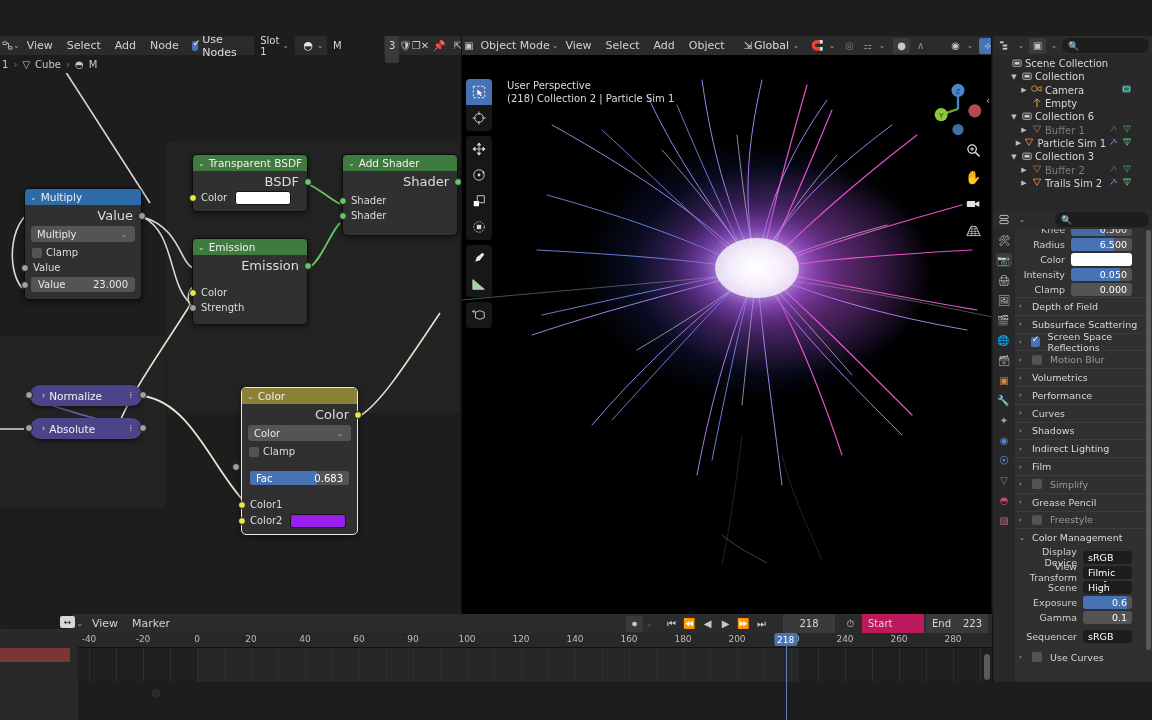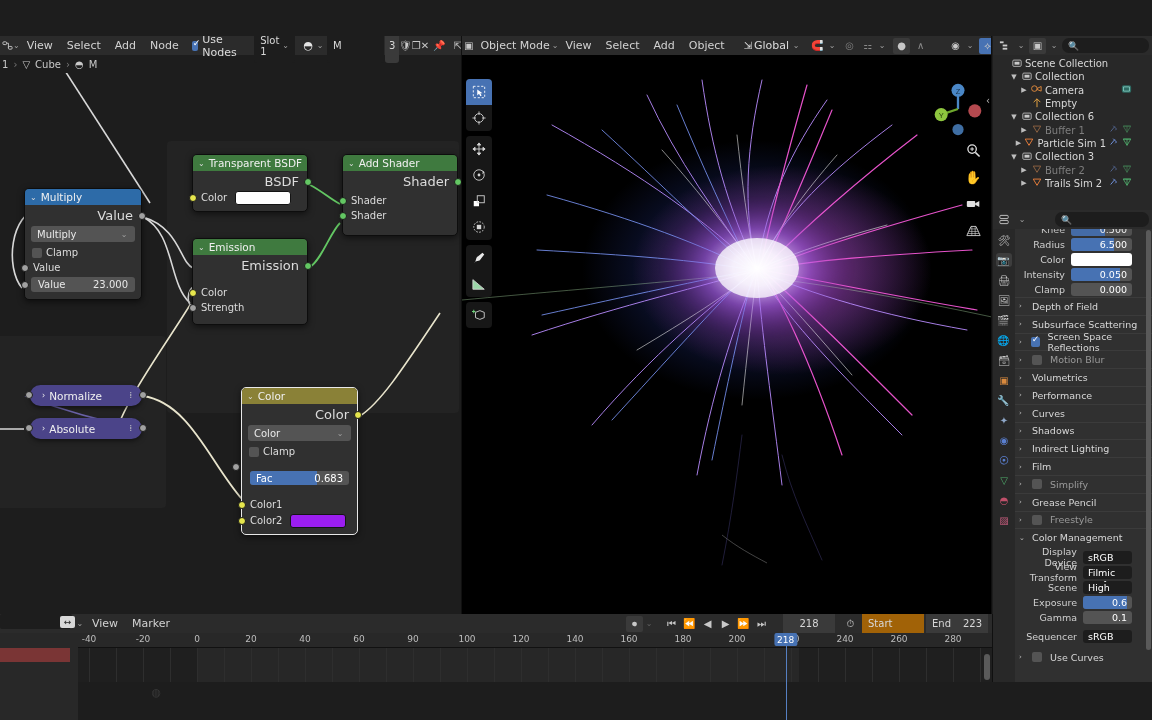--- a/index.html
+++ b/index.html
@@ -482,20 +482,24 @@
             <path d="M320 400 C330 440 345 470 360 505"></path>
           </g>
         </g>
         <ellipse cx="295" cy="213" rx="98" ry="72" fill="url(#core)"></ellipse>
         <ellipse cx="295" cy="213" rx="42" ry="30" fill="#ffffff" opacity=".75"></ellipse>
         <g stroke="#cfcfcf" stroke-width=".6" opacity=".55">
           <path d="M260 480 C275 492 290 500 305 508"></path>
         </g>
       </svg>
 
+      <div id="vpText">
+        <div>User Perspective</div>
+        <div>(218) Collection 2 | Particle Sim 1</div>
+      </div>
 
       <div id="vpTools">
         <div class="tgrp">
           <div class="tbtn on">
             <svg width="14" height="14" viewBox="0 0 16 16">
                 <rect x="1.5" y="1.5" width="13" height="13" fill="none" stroke="#fff" stroke-width="1" stroke-dasharray="2.5 2"></rect>
                 <path d="M6 5 L6 12 L8 10 L9.5 12.8 L11 12 L9.5 9.5 L12 9.3 Z" fill="#fff"></path>
               </svg>
           </div>
           <div class="tbtn">
@@ -959,21 +963,21 @@
         <span class="icobtn" style="margin-left:8px;">⏮</span>
         <span class="icobtn">⏪</span>
         <span class="icobtn">◀</span>
         <span class="icobtn">▶</span>
         <span class="icobtn">⏩</span>
         <span class="icobtn">⏭</span>
         <div class="fld" style="width:52px;margin-left:12px;justify-content:center;background:#3a3a3a;">
           <span>218</span>
         </div>
         <span class="icobtn" style="margin-left:6px;">⏱</span>
-        <div class="fld" style="width:62px;margin-left:2px;justify-content:space-between;background:#a16207;gap:40px;">
+        <div class="fld" style="width:62px;margin-left:2px;justify-content:space-between;background:#be185d;gap:40px;">
           <span>Start</span>
           <span>0</span>
         </div>
         <div class="fld" style="width:62px;margin-left:1px;justify-content:space-between;background:#3a3a3a;">
           <span>End</span>
           <span>223</span>
         </div>
       </div>
     </div>
 

